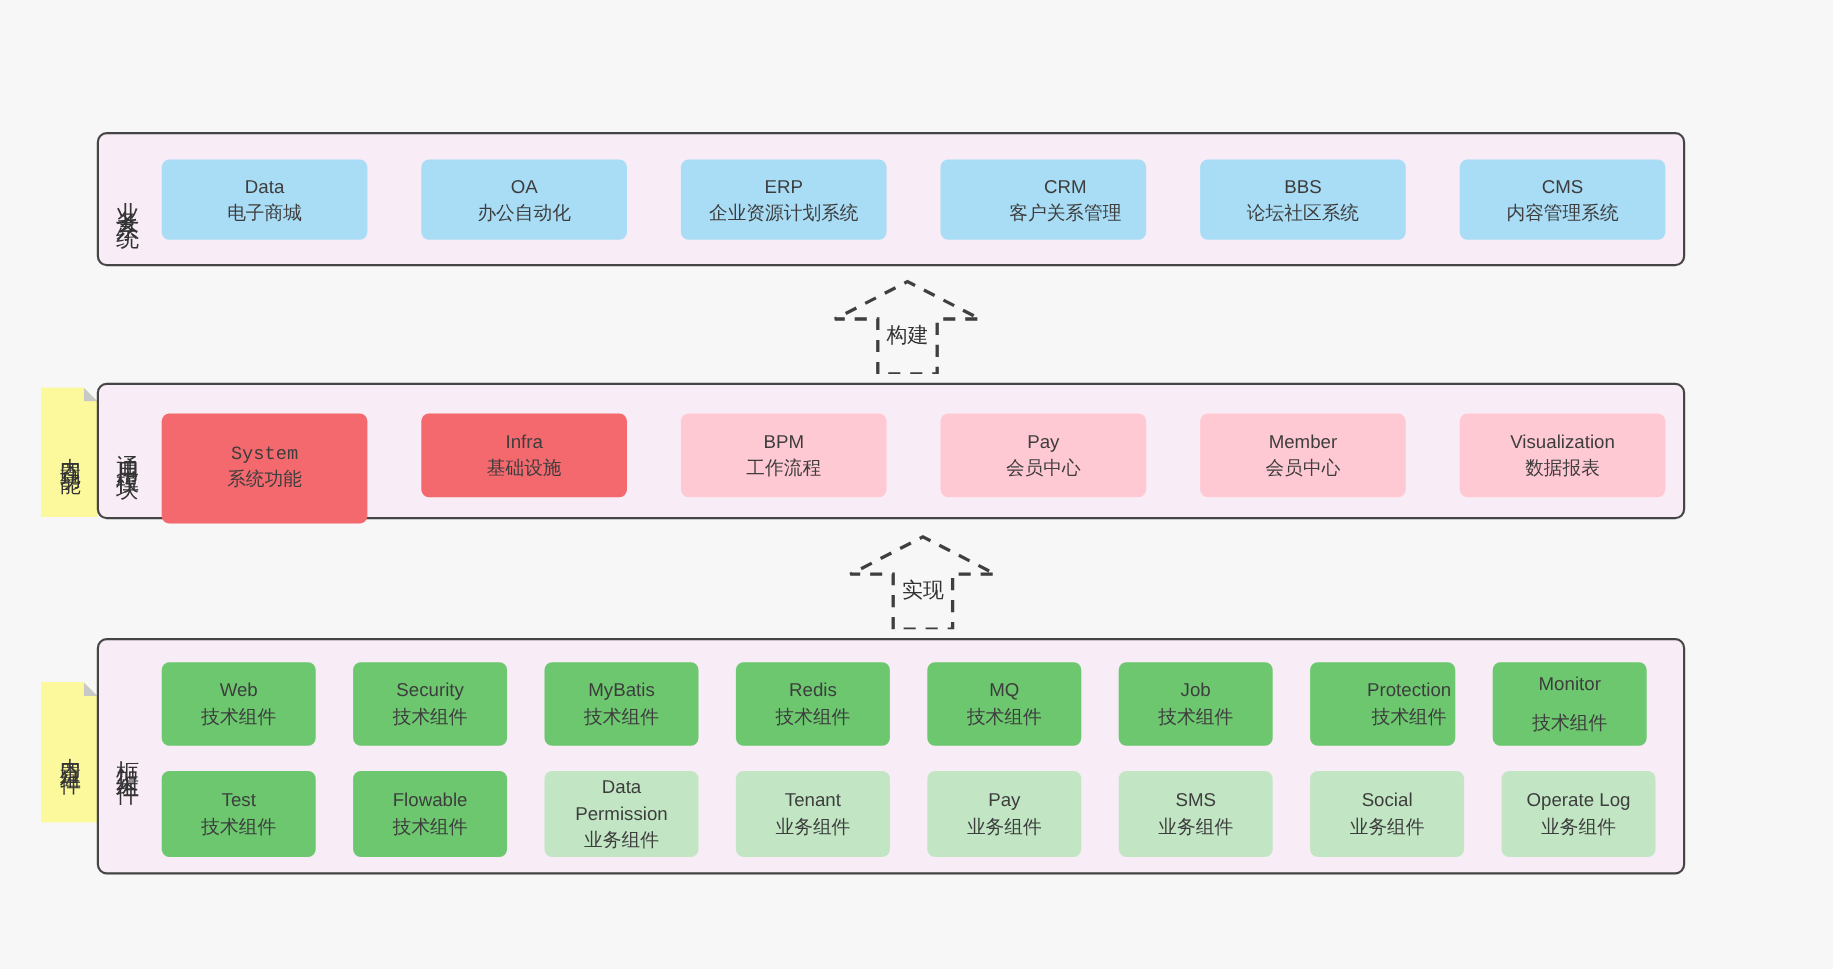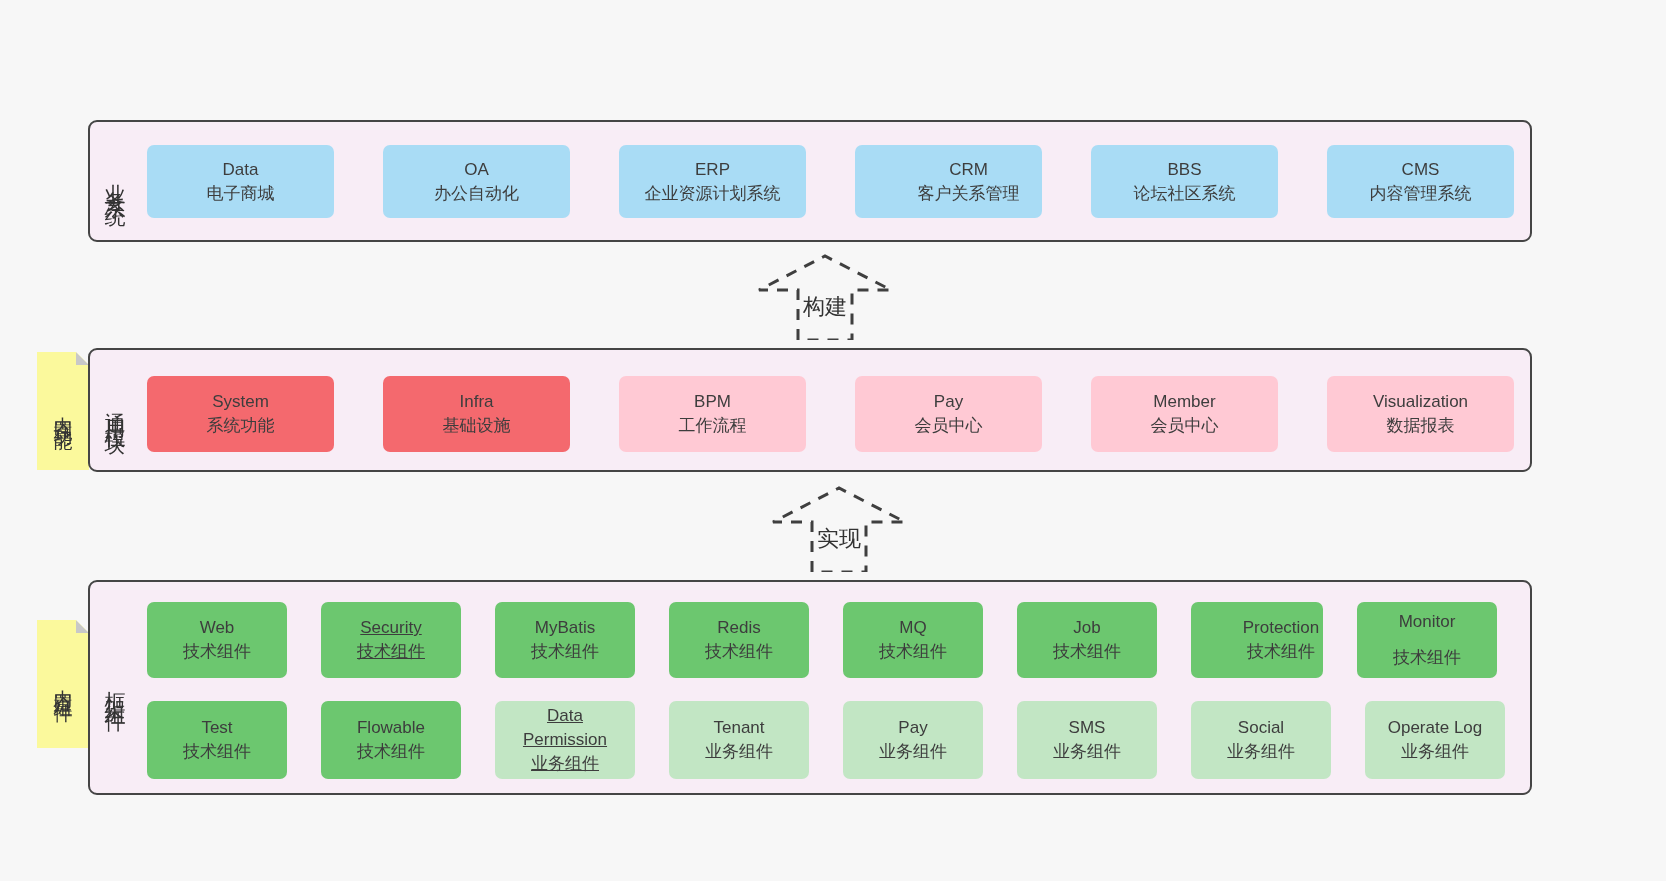--- a/index.html
+++ b/index.html
@@ -40,21 +40,21 @@
     background:#c8c8c8;clip-path:polygon(0 0,100% 100%,0 100%);
   }
   .note .ntext{
     writing-mode:vertical-rl;text-orientation:upright;
     font-size:19px;letter-spacing:5px;color:#333;white-space:nowrap;
   }
   .arrow{position:absolute;width:150px;height:88px;}
   .arrow svg{display:block;}
   .arrow .alabel{
     position:absolute;left:50%;top:40px;transform:translateX(-50%);
-    background:#f7f7f7;padding:0 3px;font-size:22px;color:#333;white-space:nowrap;
+    background:#f7f7f7;padding:0 3px;font-size:19px;color:#333;white-space:nowrap;
   }
 </style>
 </head>
 <body>
 
 <div class="canvas">
 
   <section class="container" style="left:88px;top:120px;width:1444px;height:122px;">
     <div class="vlabel">业务系统</div>
     <div class="row" style="left:57px;top:23px;gap:49px;">
@@ -92,21 +92,21 @@
     <span class="alabel">构建</span>
   </div>
 
   <div class="note" style="left:37px;top:352px;width:52px;height:118px;">
     <span class="fold"></span>
     <span class="ntext">内置功能</span>
   </div>
   <section class="container" style="left:88px;top:348px;width:1444px;height:124px;">
     <div class="vlabel">通用模块</div>
     <div class="row" style="left:57px;top:26px;gap:49px;">
-        <div class="box red" style="width: 187px; height: 76px;">
+        <div class="box red" style="width: 187px; height: 100px; font-family: Liberation Mono, monospace;">
           <span class="bname">System</span>
           <span class="bdesc">系统功能</span>
         </div>
         <div class="box red" style="width: 187px; height: 76px;">
           <span class="bname">Infra</span>
           <span class="bdesc">基础设施</span>
         </div>
         <div class="box pink" style="width: 187px; height: 76px;">
           <span class="bname">BPM</span>
           <span class="bdesc">工作流程</span>
@@ -137,21 +137,21 @@
     <span class="fold"></span>
     <span class="ntext">内置组件</span>
   </div>
   <section class="container" style="left:88px;top:580px;width:1444px;height:215px;">
     <div class="vlabel">框架组件</div>
     <div class="row" style="left:57px;top:20px;gap:34px;">
         <div class="box green" style="width: 140px; height: 76px;">
           <span class="bname">Web</span>
           <span class="bdesc">技术组件</span>
         </div>
-        <div class="box green" style="width: 140px; height: 76px; text-decoration: underline;">
+        <div class="box green" style="width: 140px; height: 76px;">
           <span class="bname">Security</span>
           <span class="bdesc">技术组件</span>
         </div>
         <div class="box green" style="width: 140px; height: 76px;">
           <span class="bname">MyBatis</span>
           <span class="bdesc">技术组件</span>
         </div>
         <div class="box green" style="width: 140px; height: 76px;">
           <span class="bname">Redis</span>
           <span class="bdesc">技术组件</span>
@@ -175,21 +175,21 @@
       </div>
     <div class="row" style="left:57px;top:119px;gap:34px;">
         <div class="box green" style="width: 140px; height: 78px;">
           <span class="bname">Test</span>
           <span class="bdesc">技术组件</span>
         </div>
         <div class="box green" style="width: 140px; height: 78px;">
           <span class="bname">Flowable</span>
           <span class="bdesc">技术组件</span>
         </div>
-        <div class="box lightgreen" style="width: 140px; height: 78px; text-decoration: underline;">
+        <div class="box lightgreen" style="width: 140px; height: 78px;">
           <span class="bname">Data Permission</span>
           <span class="bdesc">业务组件</span>
         </div>
         <div class="box lightgreen" style="width: 140px; height: 78px;">
           <span class="bname">Tenant</span>
           <span class="bdesc">业务组件</span>
         </div>
         <div class="box lightgreen" style="width: 140px; height: 78px;">
           <span class="bname">Pay</span>
           <span class="bdesc">业务组件</span>

